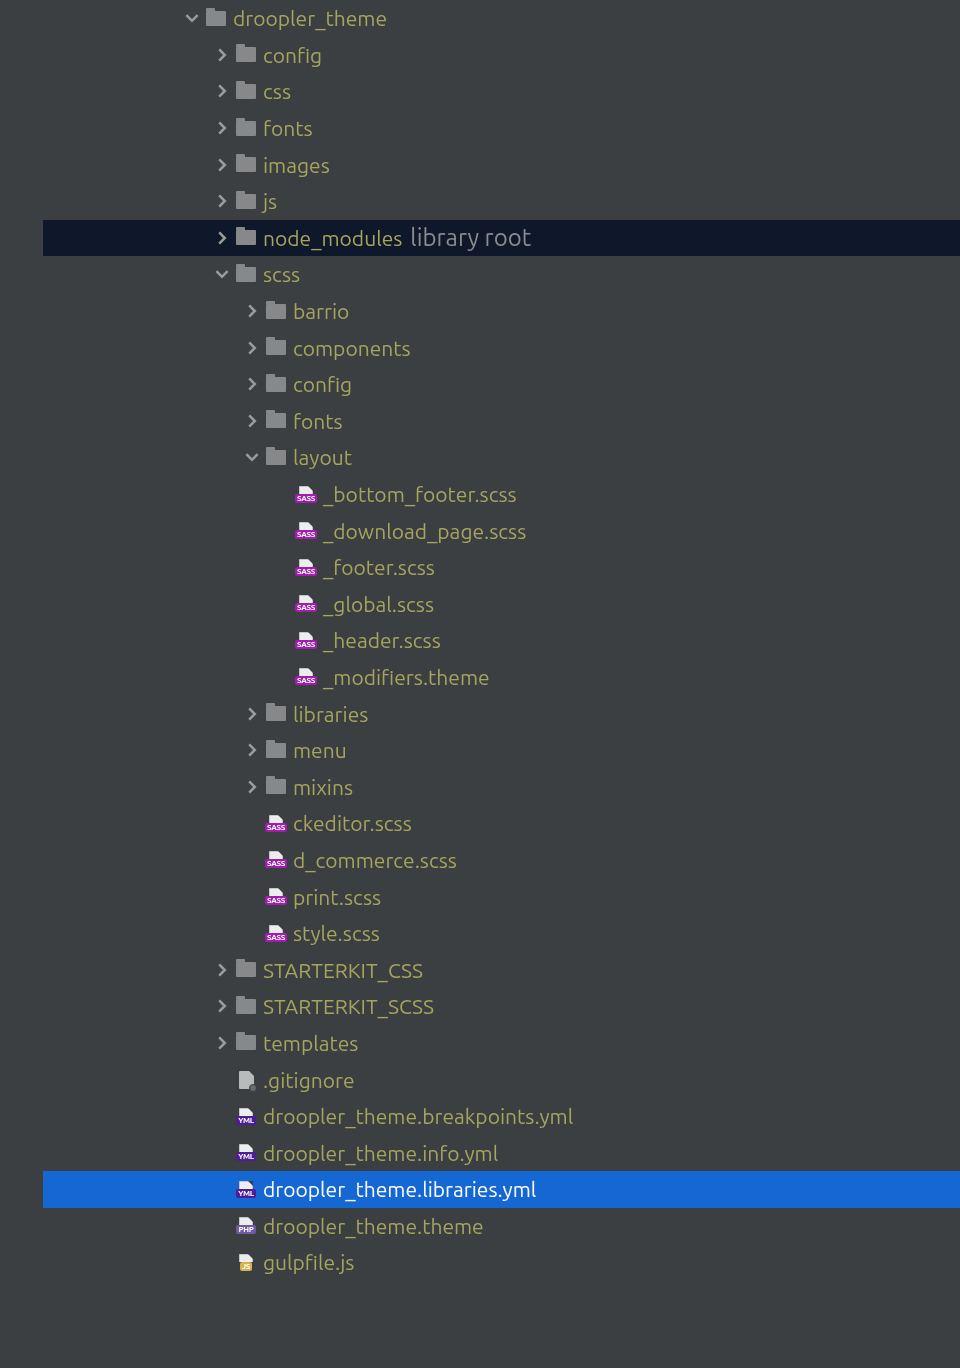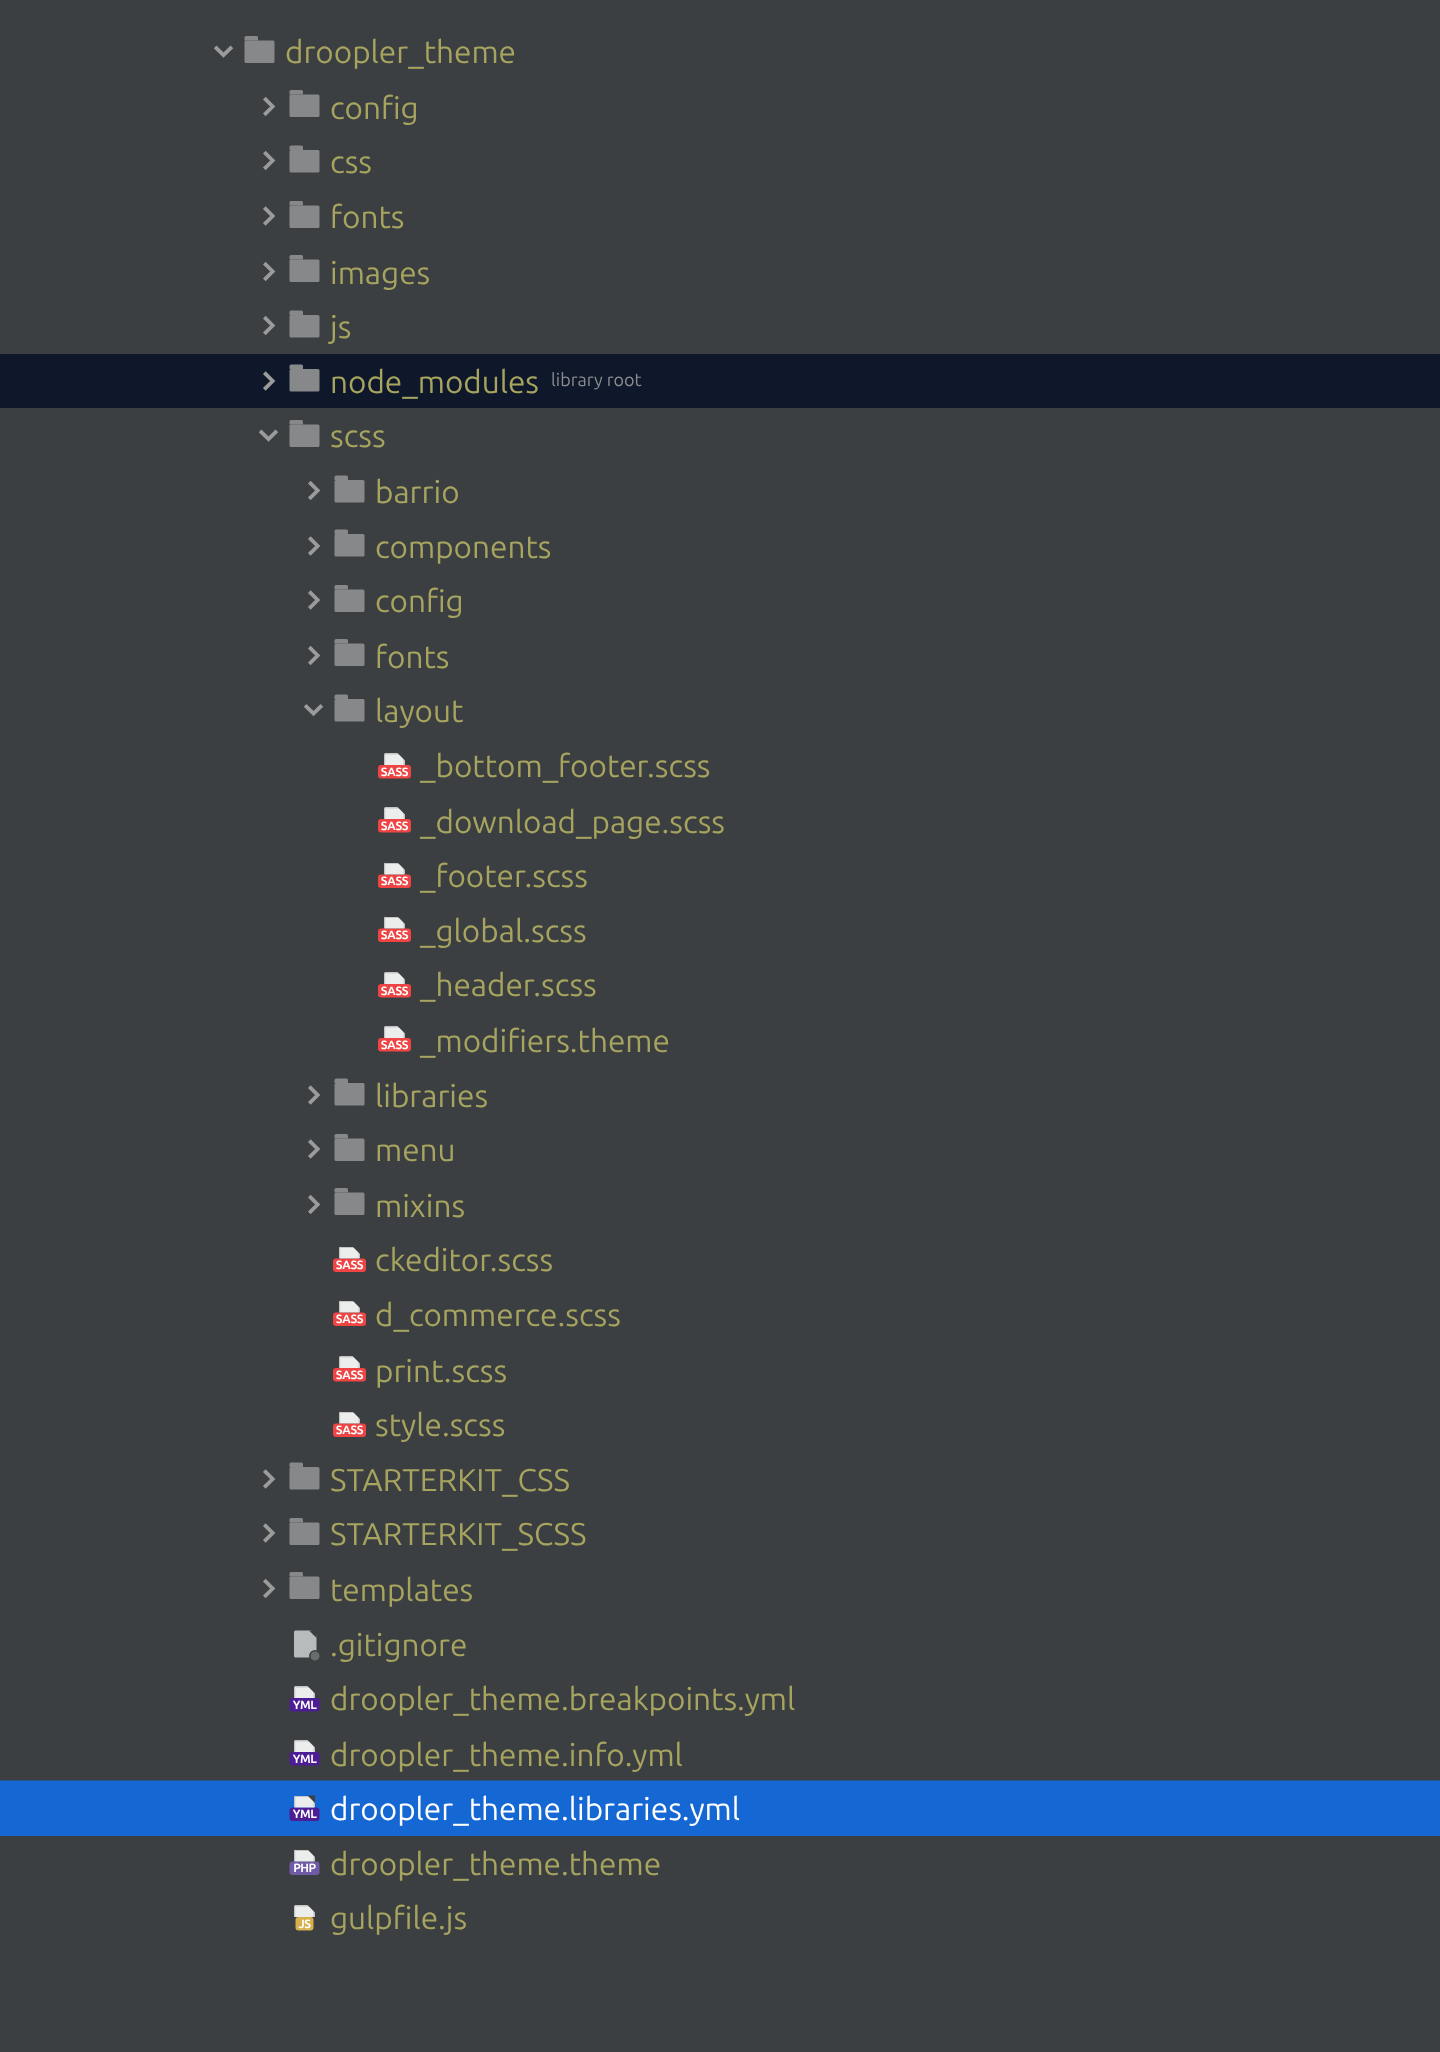--- a/index.html
+++ b/index.html
@@ -6,21 +6,21 @@
   body {
     background: #3c3f41;
     color: #a6a45f;
     font-family: "Ubuntu", "Segoe UI", Arial, sans-serif;
     font-size: 21px;
     width: 960px;
     height: 1368px;
     overflow: hidden;
     user-select: none;
   }
-  .tree { padding-top: 16px; }
+  .tree { padding-top: 0; margin-left: 43px; }
   .row {
     display: flex;
     align-items: center;
     height: 36.6px;
     white-space: nowrap;
     cursor: pointer;
   }
   .row.selected {
     background: #1568d4;
     color: #ffffff;
@@ -84,21 +84,21 @@
   }
   .fileicon .tag {
     font-size: 8px;
     font-weight: bold;
     line-height: 9px;
     padding: 0 2px;
     color: #fff;
     border-radius: 2px;
     letter-spacing: -0.3px;
   }
-  .tag-sass { background: #ef4444; }
+  .tag-sass { background: #a21caf; }
   .tag-yml  { background: #4c1d95; text-align: right; }
   .tag-php  { background: #6e5aa5; }
   .tag-js   { background: #d6b14c; color:#2b2b2b; }
   .plainfile {
     width: 15px; height: 18px;
     background: #b8bbbb;
     border-radius: 1px 4px 1px 1px;
     position: relative;
     display:inline-block;
   }
@@ -110,21 +110,21 @@
   .plainfile.lines::after{
     content:""; position:absolute; left:3px; top:5px; right:3px; bottom:3px;
     background: repeating-linear-gradient(to bottom,#6e6f70 0,#6e6f70 1px,transparent 1px,transparent 3px);
   }
   .plainfile .dot{
     position:absolute; right:-3px; bottom:-3px;
     width:8px;height:8px;border-radius:50%;
     background:#6a6b6c; border:1px solid #3c3f41;
   }
   .label { color: inherit; }
-  .suffix { color: #8a8c8d; margin-left: 8px; font-size: 12px; }
+  .suffix { color: #8a8c8d; margin-left: 8px; font-size: 24px; }
 </style>
 </head>
 <body>
 
 <div class="tree" id="tree">
     <div class="row">
       <span class="indent" style="width: 138px;"></span>
       <span class="arrow">
         <svg width="14" height="14" viewBox="0 0 10 10">
           <path d="M1 3 L5 7 L9 3" stroke="#9b9b9b" stroke-width="1.8" fill="none"></path>

